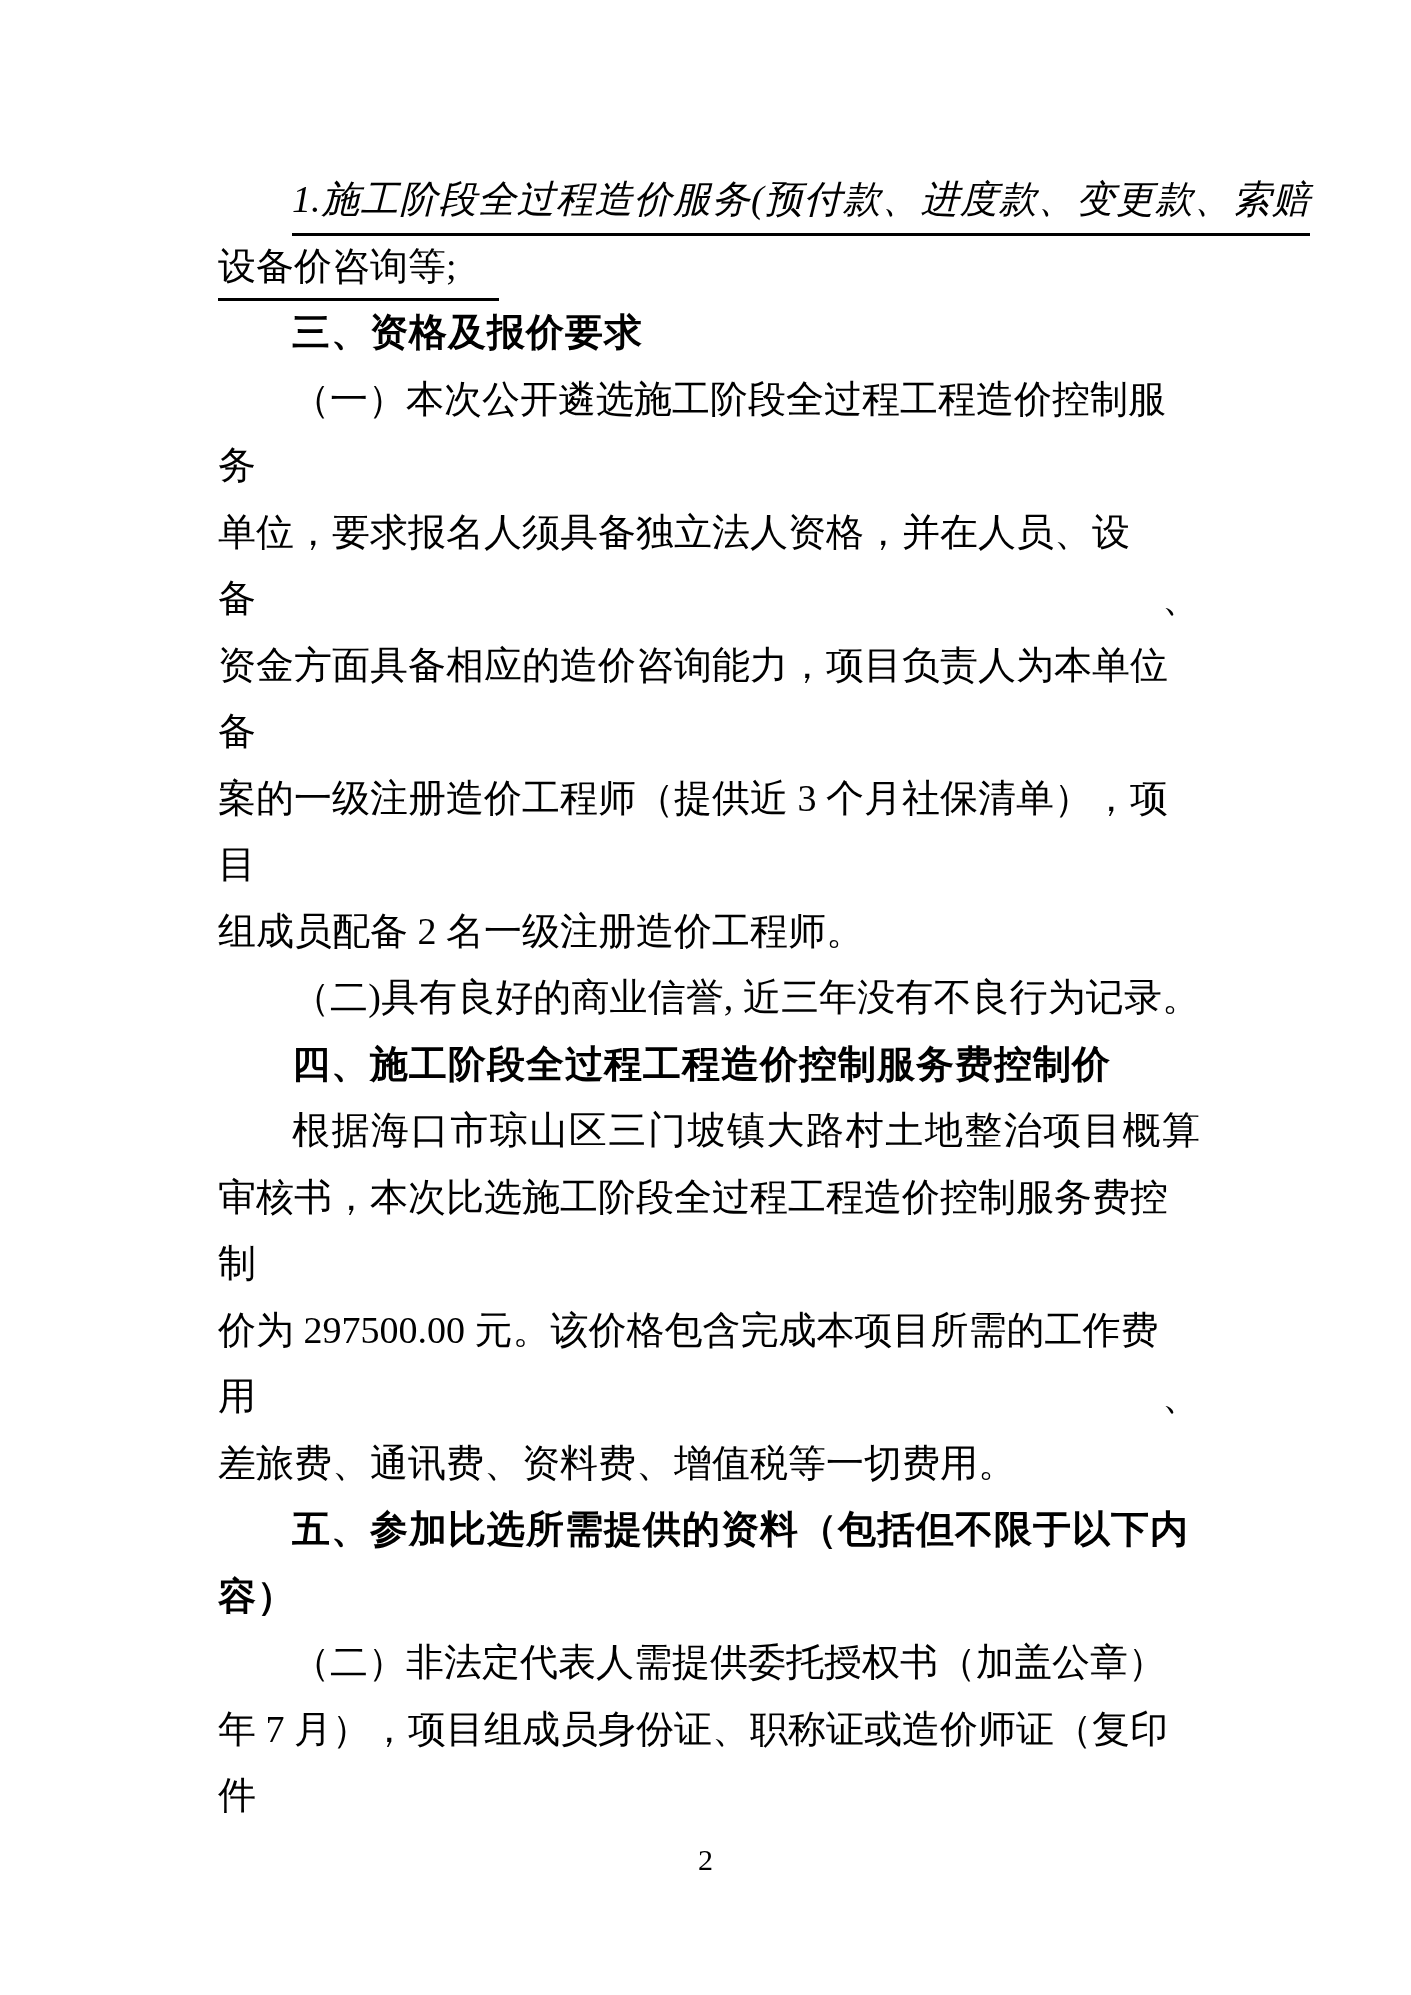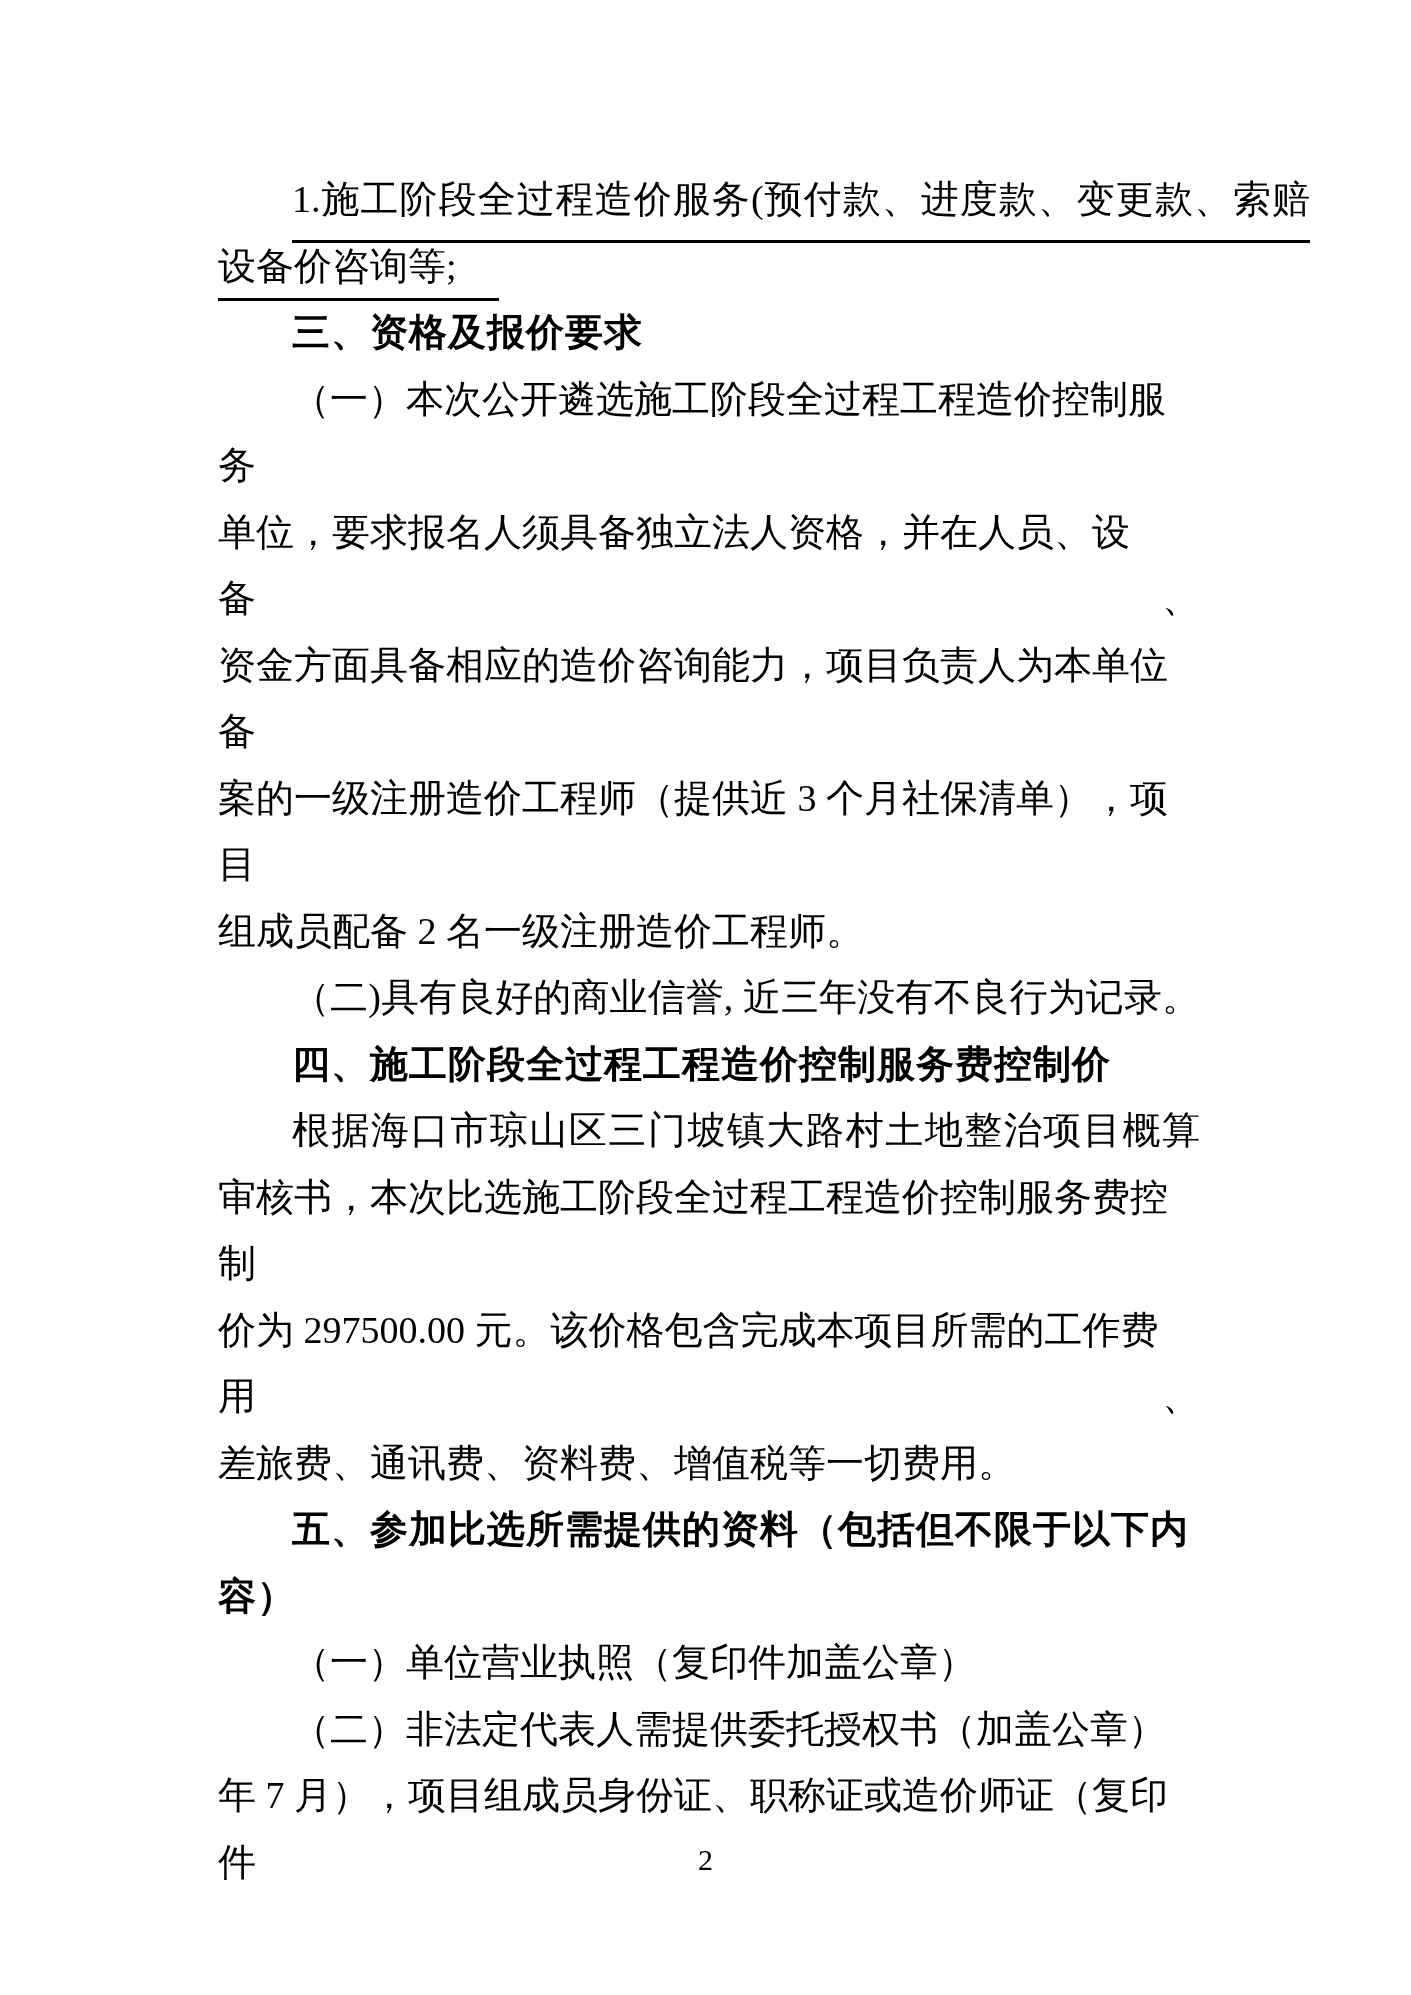--- a/index.html
+++ b/index.html
@@ -28,21 +28,22 @@
   }
   
   .indent { text-indent: 74px; }
   
   .jfull { text-align: justify; text-align-last: justify; }
   
   .wide { width: 1092px; }
   
   .u span.ul {
     border-bottom: 3px solid #000;
-    padding-bottom: 20px;
+    padding-bottom: 13px;
+    font-style: italic;
   }
   .u span.ul-ext {
     border-bottom: 3px solid #000;
     padding-bottom: 11px;
     padding-right: 42px;
   }
   
   .hd {
     font-family: "Liberation Sans", "DejaVu Sans", sans-serif;
     font-weight: 700;
@@ -76,20 +77,19 @@
     <p>组成员配备 2 名一级注册造价工程师。</p>
     <p class="indent jfull">（二)具有良好的商业信誉, 近三年没有不良行为记录。</p>
 
     <p class="indent hd">四、施工阶段全过程工程造价控制服务费控制价</p>
     <p class="indent jfull">根据海口市琼山区三门坡镇大路村土地整治项目概算</p>
     <p class="jfull">审核书，本次比选施工阶段全过程工程造价控制服务费控制</p>
     <p class="jfull">价为 297500.00 元。该价格包含完成本项目所需的工作费用、</p>
     <p>差旅费、通讯费、资料费、增值税等一切费用。</p>
 
     <p class="indent hd">五、参加比选所需提供的资料（包括但不限于以下内容）</p>
-    <p class="indent">（一）单位营业执照（复印件加盖公章）</p>
     <p class="indent">（二）非法定代表人需提供委托授权书（加盖公章）</p>
     <p class="jfull">年 7 月），项目组成员身份证、职称证或造价师证（复印件</p>
 
   </div>
 
   <div class="pagenum">2</div>
 </div>
 
 </body></html>

